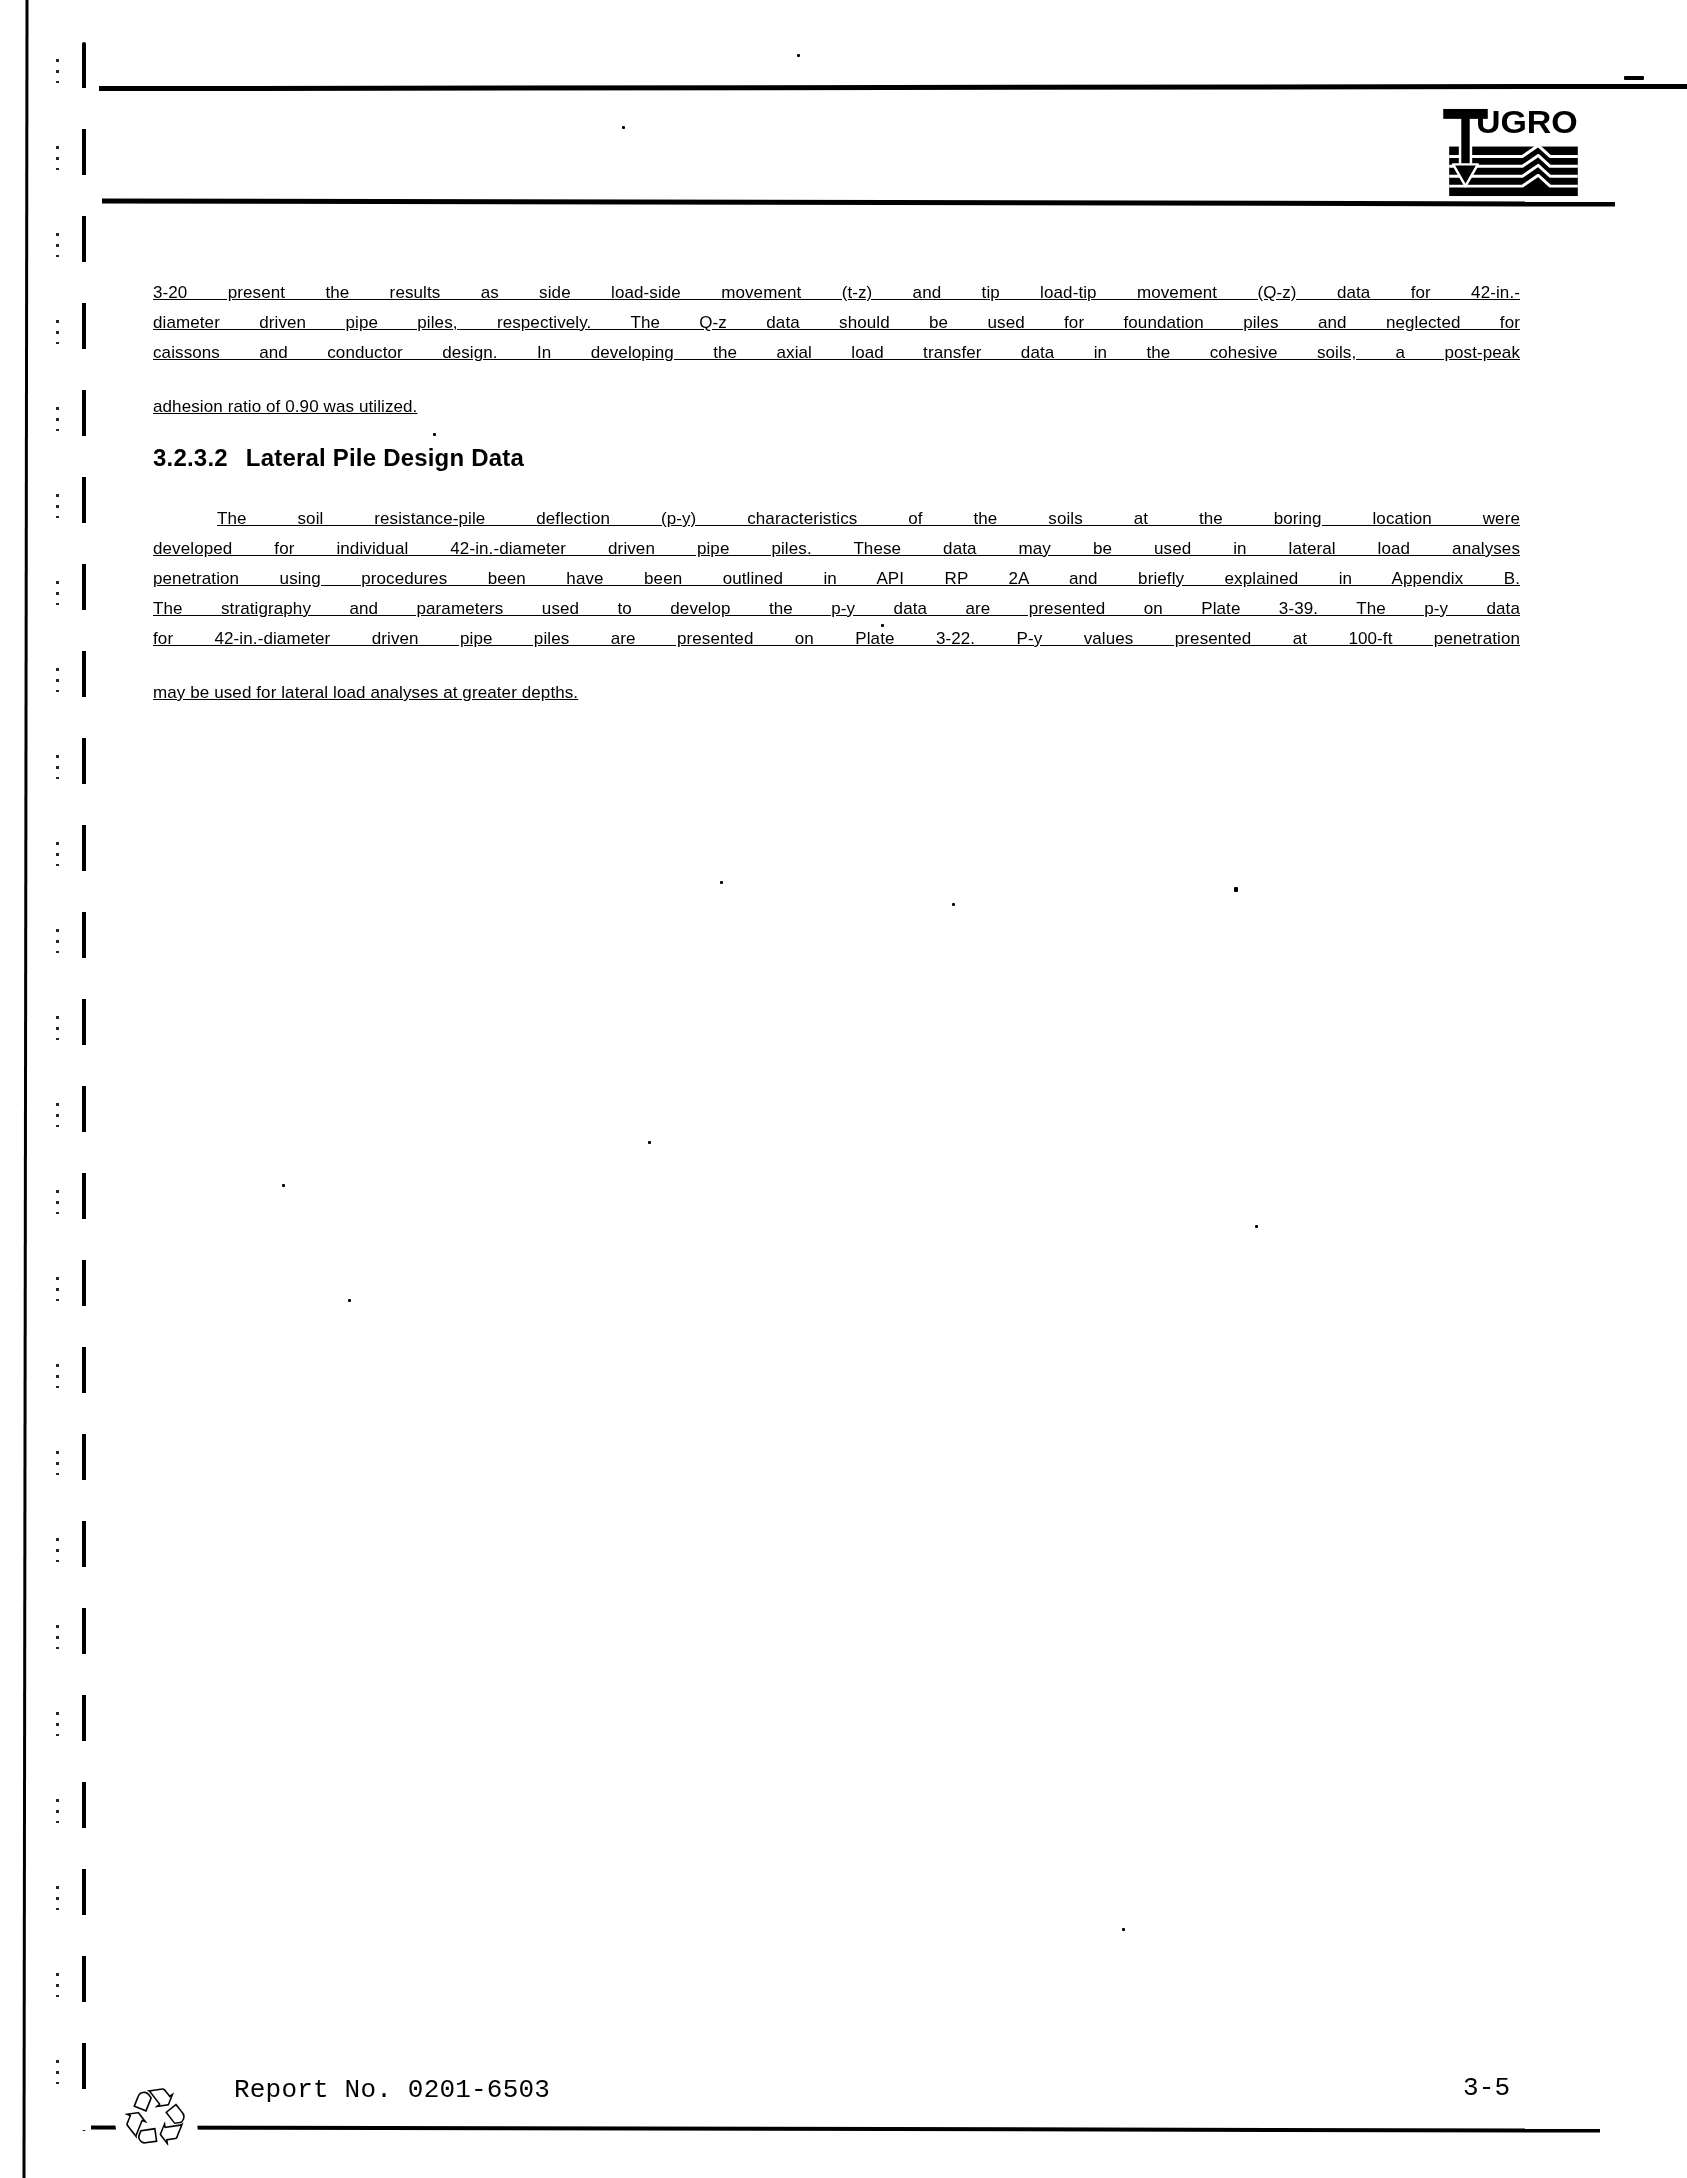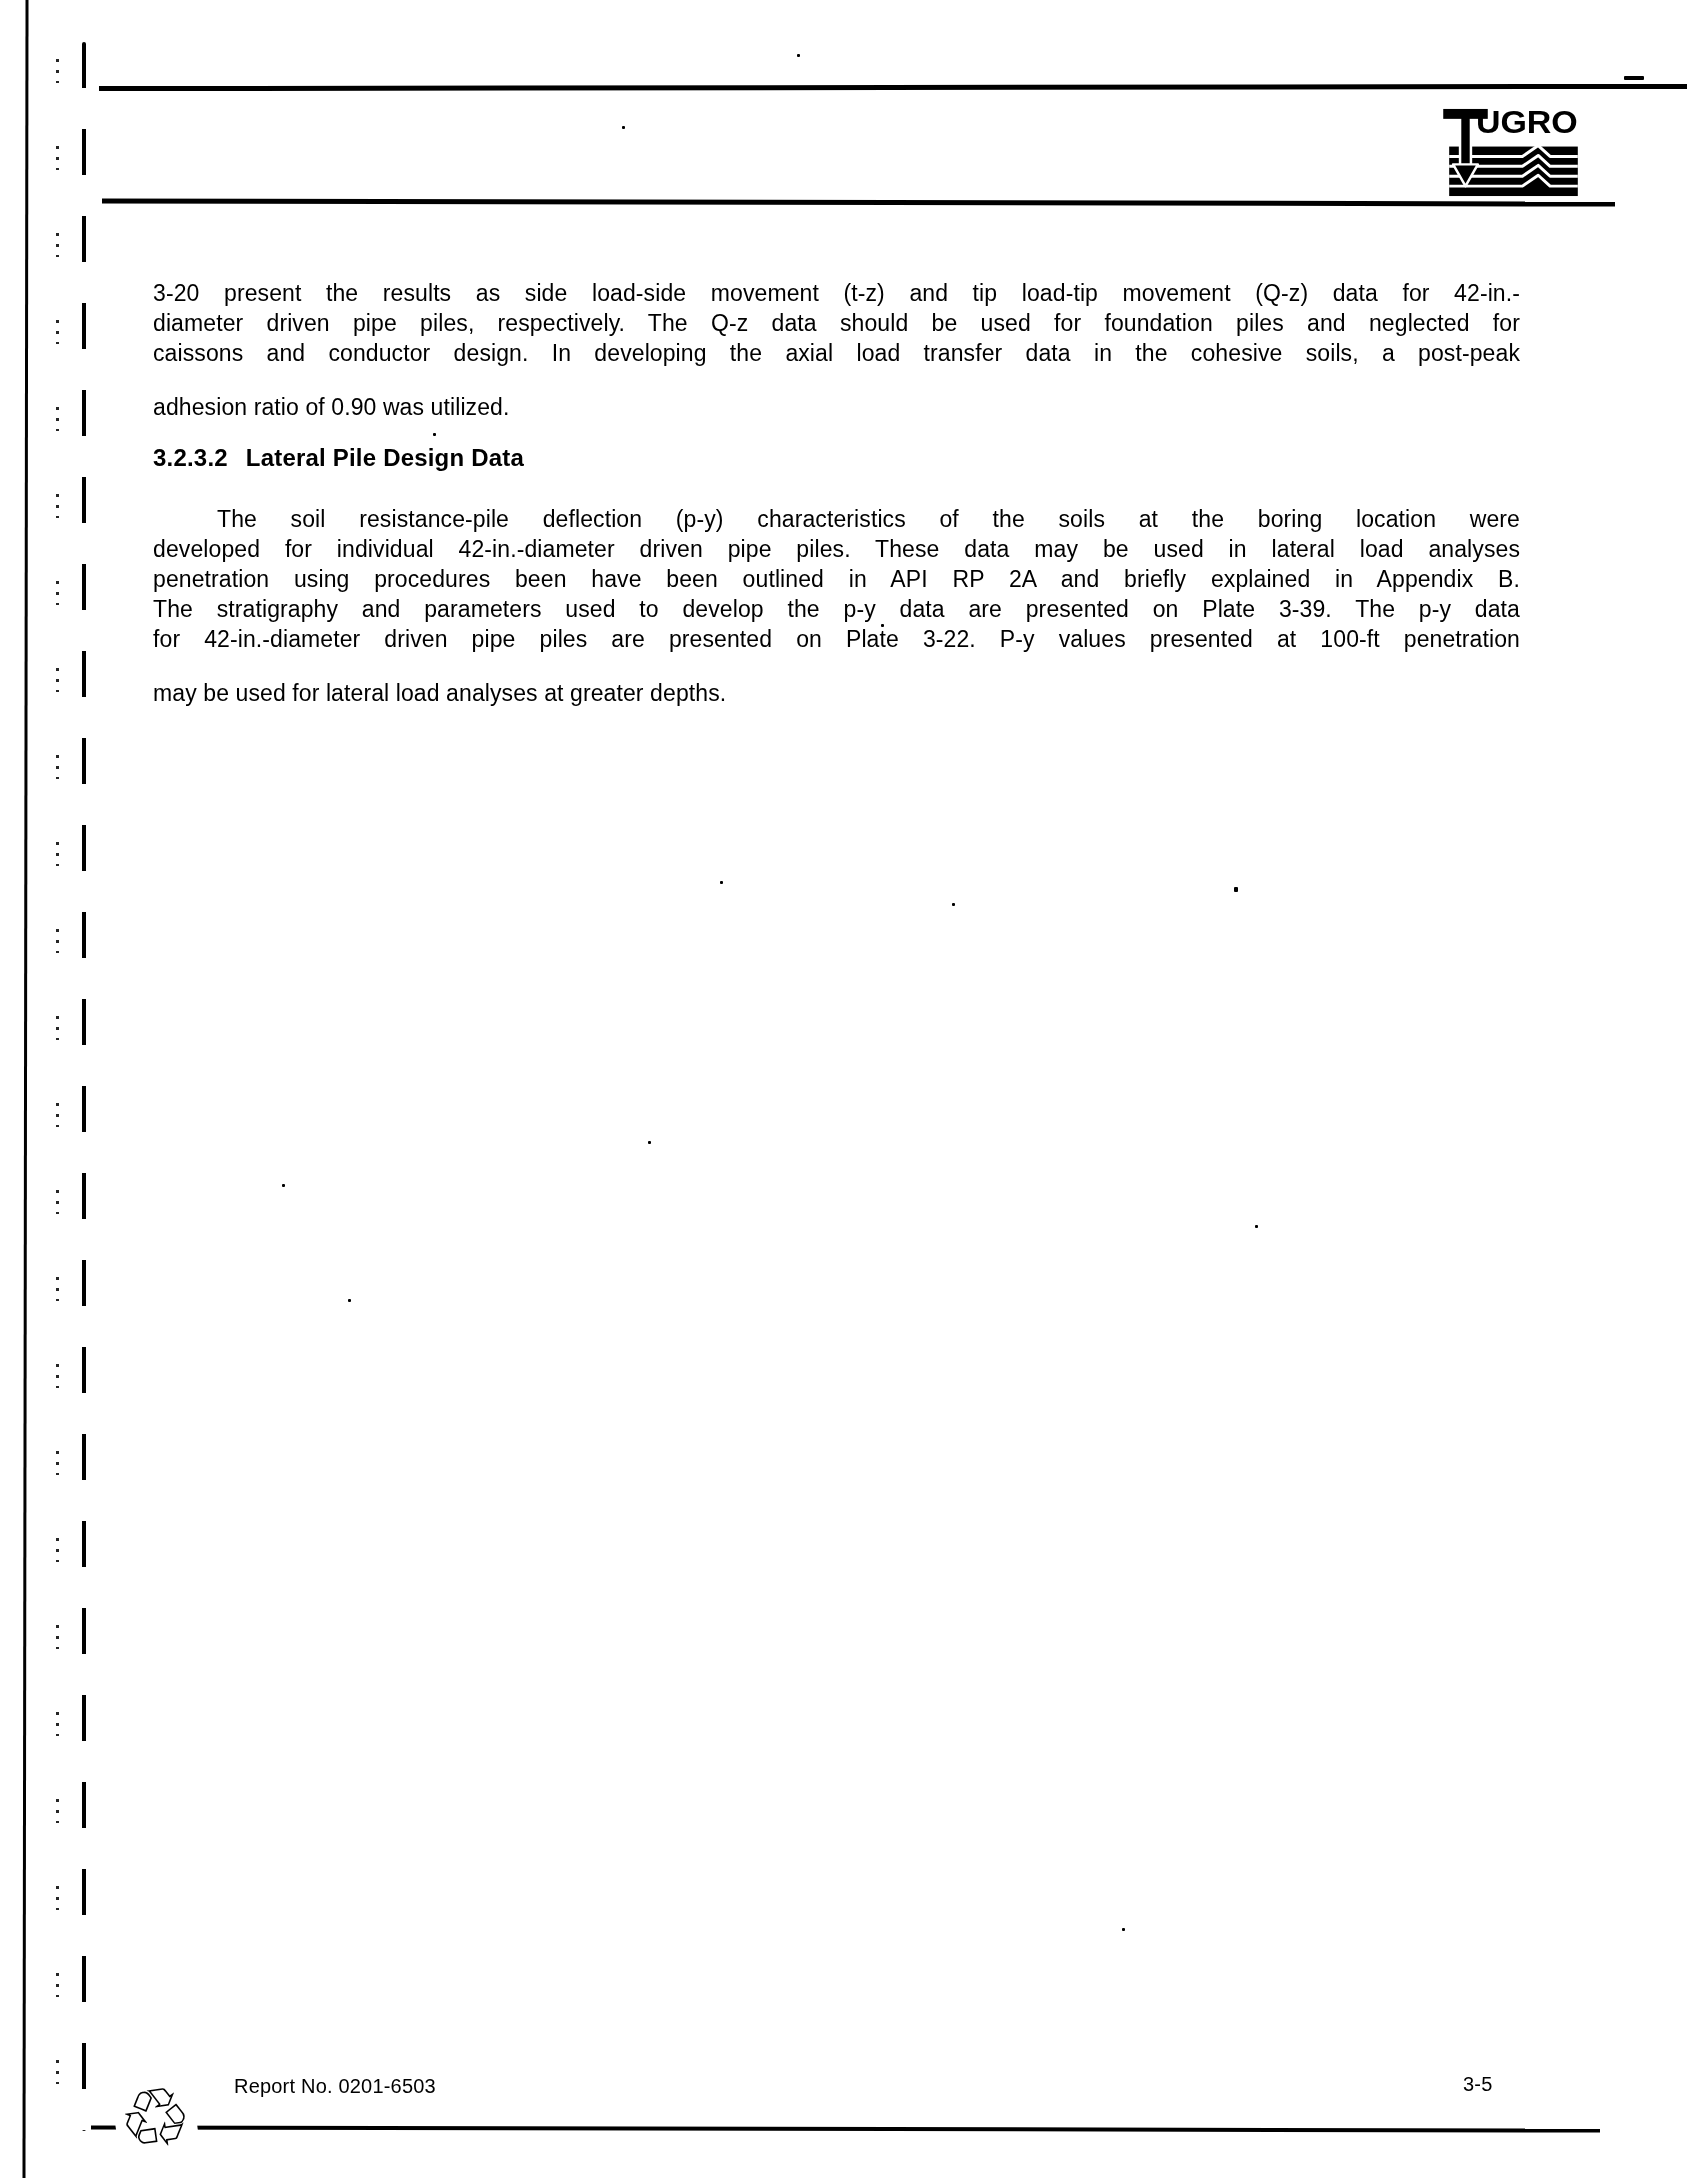--- a/index.html
+++ b/index.html
@@ -24,38 +24,38 @@
   .speck{width:3px;height:3px;background:#000;border-radius:1px;}
 
   .rule{background:#000;}
   .rule-top{left:99px;top:85px;width:1588px;height:5px;transform:rotate(-0.08deg);}
   .rule-header{left:102px;top:200px;width:1513px;height:5px;transform:rotate(0.12deg);}
   .rule-bottom{left:91px;top:2127px;width:1509px;height:4px;transform:rotate(0.12deg);}
 
   
   .textcol{left:153px;width:1367px;}
   .pline{
-    font-size:23px;line-height:30px;height:30px;
+    font-size:17px;line-height:30px;height:30px;
     text-align:justify;text-align-last:justify;
-    white-space:nowrap;letter-spacing:0.1px;
+    white-space:nowrap;letter-spacing:0.1px;text-decoration:underline;
   }
   .pline.last{text-align-last:left;white-space:normal;margin-top:24px;}
   .pline.indent{text-indent:64px;}
 
   .heading{
     left:153px;top:444px;
     font-size:24px;font-weight:bold;letter-spacing:0.2px;
   }
   .heading .num{margin-right:18px;}
 
   
   .logo{left:1443px;top:105px;width:139px;height:94px;}
 
   
-  .footer-text{font-size:20px;letter-spacing:0.2px;}
+  .footer-text{font-size:26px;letter-spacing:0.2px;font-family:Liberation Mono, monospace;}
   .report-no{left:234px;top:2075px;}
   .page-num{left:1463px;top:2073px;}
   .recycle{
     left:115px;top:2075px;
     font-size:81px;line-height:89px;
     font-family:"DejaVu Sans", sans-serif;
     background:#fff;padding:0 4px;
     transform:rotate(-8deg);
   }
 </style>

